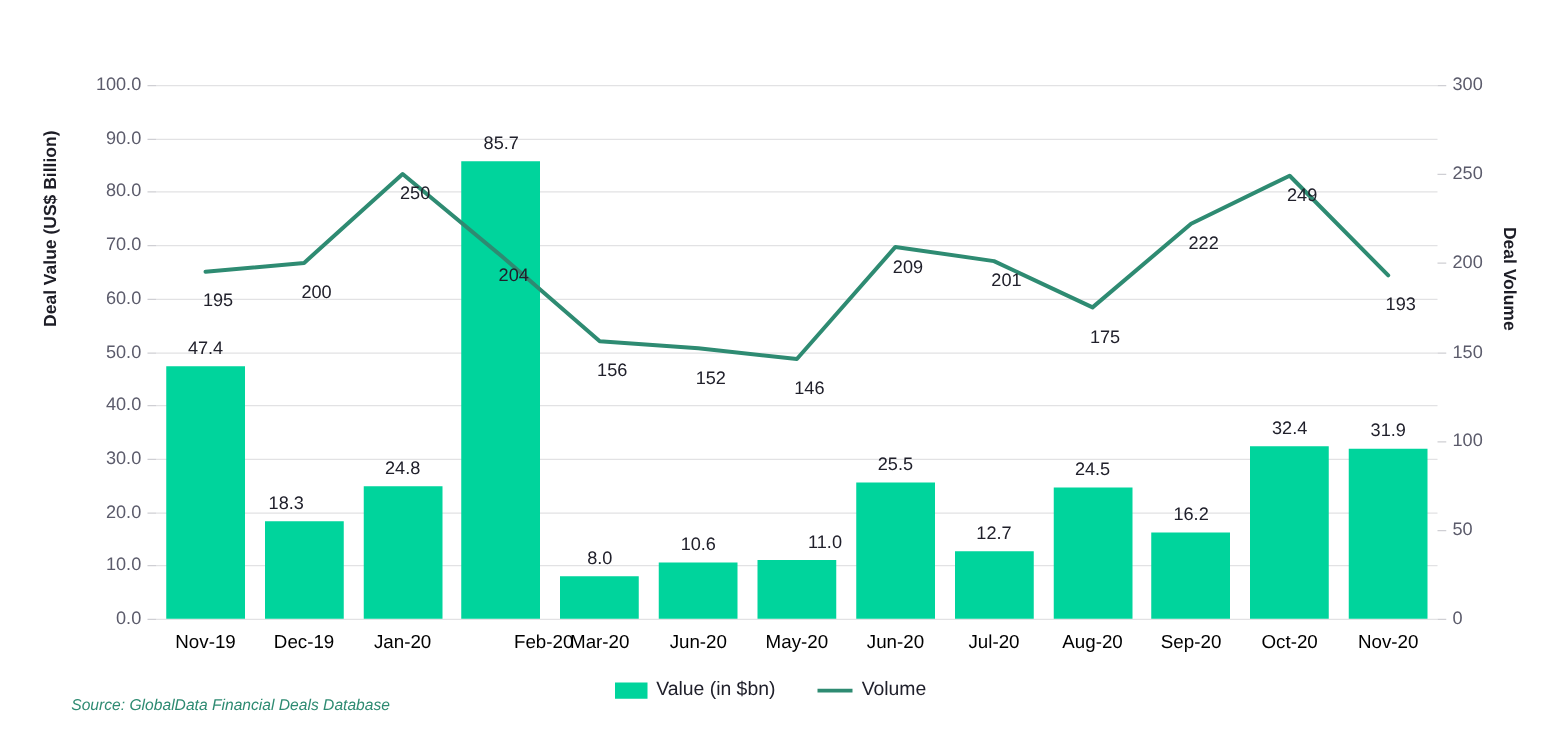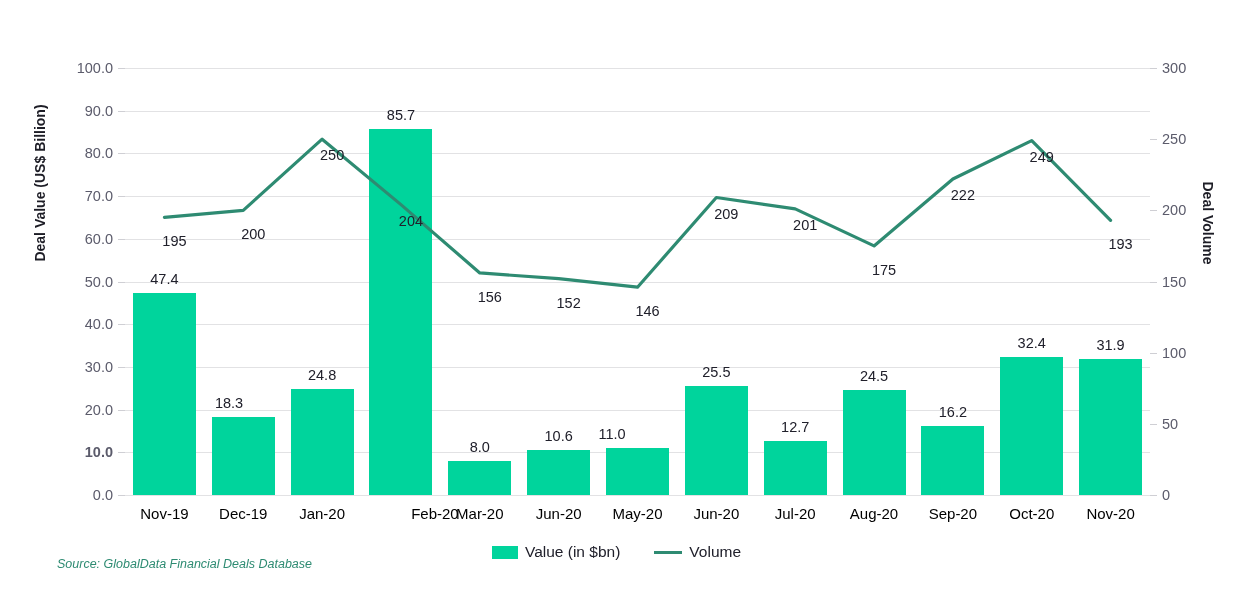--- a/index.html
+++ b/index.html
@@ -205,21 +205,21 @@
         <div class="gridline" style="top: 213.5px;"></div>
         <div class="gridline" style="top: 170.8px;"></div>
         <div class="gridline" style="top: 128.1px;"></div>
         <div class="gridline" style="top: 85.4px;"></div>
         <div class="gridline" style="top: 42.7px;"></div>
         <div class="gridline" style="top: 0px;"></div>
       </div>
     <div id="left-ticks">
         <div class="tick-left" style="top: 427px;">0.0</div>
         <div class="tick-mark-left" style="top: 427px;"></div>
-        <div class="tick-left" style="top: 384.3px; font-weight: bold;">10.0</div>
+        <div class="tick-left" style="top: 384.3px;">10.0</div>
         <div class="tick-mark-left" style="top: 384.3px;"></div>
         <div class="tick-left" style="top: 341.6px;">20.0</div>
         <div class="tick-mark-left" style="top: 341.6px;"></div>
         <div class="tick-left" style="top: 298.9px;">30.0</div>
         <div class="tick-mark-left" style="top: 298.9px;"></div>
         <div class="tick-left" style="top: 256.2px;">40.0</div>
         <div class="tick-mark-left" style="top: 256.2px;"></div>
         <div class="tick-left" style="top: 213.5px;">50.0</div>
         <div class="tick-mark-left" style="top: 213.5px;"></div>
         <div class="tick-left" style="top: 170.8px;">60.0</div>
@@ -267,21 +267,21 @@
     <svg id="line-svg" width="1025" height="427" viewBox="0 0 1025 427">
         <polyline points="39.42307692307692,149.45 118.26923076923076,142.33333333333337 197.11538461538458,71.16666666666663 275.96153846153845,136.64 354.80769230769226,204.95999999999998 433.6538461538461,210.6533333333333 512.5,219.19333333333333 591.3461538461538,129.5233333333333 670.1923076923076,140.90999999999997 749.0384615384614,177.91666666666666 827.8846153846152,111.01999999999998 906.7307692307692,72.59000000000003 985.576923076923,152.29666666666668" fill="none" stroke="#2e8b72" stroke-width="3.2" stroke-linejoin="round" stroke-linecap="round"></polyline>
       </svg>
     <div id="bar-labels">
         <div class="bar-label" style="left: 39.4231px; top: 202.602px;">47.4</div>
         <div class="bar-label" style="left: 104px; top: 326.859px;">18.3</div>
         <div class="bar-label" style="left: 197.115px; top: 299.104px;">24.8</div>
         <div class="bar-label" style="left: 275.962px; top: 39.061px;">85.7</div>
         <div class="bar-label" style="left: 354.808px; top: 370.84px;">8.0</div>
         <div class="bar-label" style="left: 433.654px; top: 359.738px;">10.6</div>
-        <div class="bar-label" style="left: 487px; top: 358.03px;">11.0</div>
+        <div class="bar-label" style="left: 535px; top: 358.03px;">11.0</div>
         <div class="bar-label" style="left: 591.346px; top: 296.115px;">25.5</div>
         <div class="bar-label" style="left: 670.192px; top: 350.771px;">12.7</div>
         <div class="bar-label" style="left: 749.038px; top: 300.385px;">24.5</div>
         <div class="bar-label" style="left: 827.885px; top: 335.826px;">16.2</div>
         <div class="bar-label" style="left: 906.731px; top: 266.652px;">32.4</div>
         <div class="bar-label" style="left: 985.577px; top: 268.787px;">31.9</div>
       </div>
     <div id="line-labels">
         <div class="line-label" style="left: 49.4231px; top: 165.45px;">195</div>
         <div class="line-label" style="left: 128.269px; top: 158.333px;">200</div>

